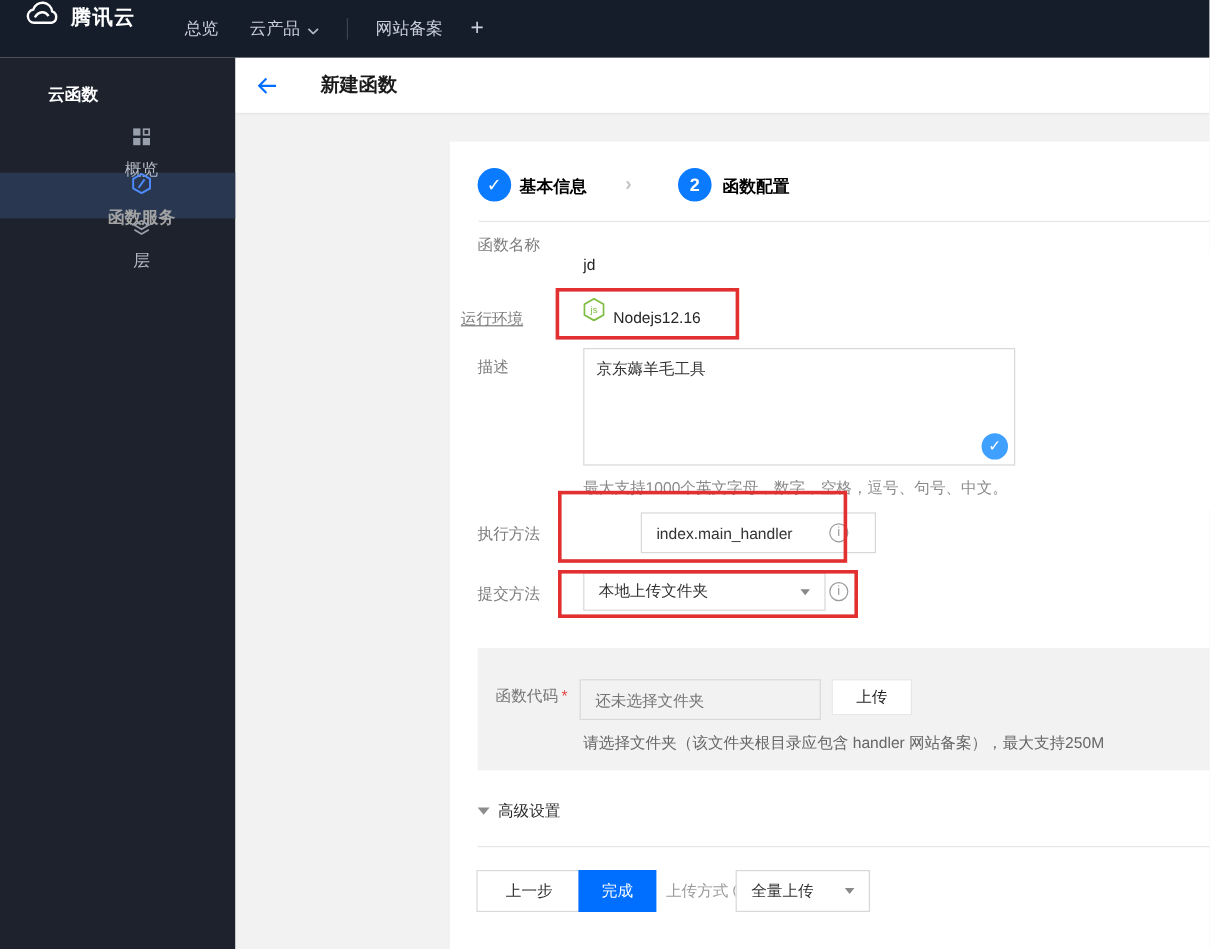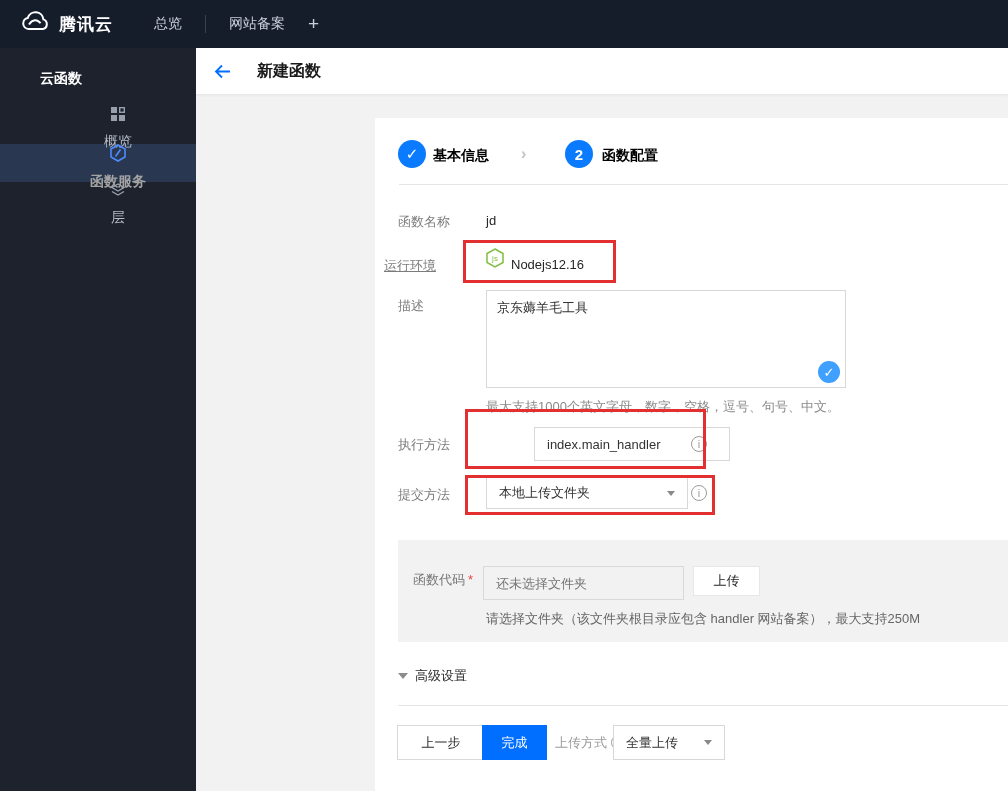--- a/index.html
+++ b/index.html
@@ -5,21 +5,21 @@
   * { margin:0; padding:0; box-sizing:border-box; }
   html,body { width:1008px; height:791px; overflow:hidden; }
   body {
     position:relative;
     font-family:"Liberation Sans","DejaVu Sans",sans-serif;
     background:#f2f2f2;
   }
   
   .navbar {
     position:absolute; top:0; left:0; right:0; height:48px;
-    background:#151c2a; display:flex; align-items:center; z-index:10;
+    background:#151c2a; display:flex; align-items:flex-start; z-index:10;
   }
   .brand { display:flex; align-items:center; gap:9px; padding-left:18px; }
   .brand-name { color:#fff; font-size:17px; font-weight:bold; letter-spacing:1px; }
   .nav-links { display:flex; align-items:center; margin-left:28px; }
   .nav-item {
     color:#c9cfda; font-size:14px; padding:0 13px; height:48px;
     display:flex; align-items:center; gap:6px; cursor:pointer;
   }
   .nav-item.plus { font-size:19px; color:#c9cfda; padding:0 10px; }
   .nav-divider { width:1px; height:18px; background:#39424f; margin:0 10px; }
@@ -36,21 +36,21 @@
   .menu-item.active { background:#293850; color:#a3a3a3;font-weight:bold; }
   .menu-icon { width:18px; height:18px; display:flex; align-items:center; justify-content:center; }
   
   .main-header {
     position:absolute; top:48px; left:196px; right:0; height:47px;
     background:#fff; border-bottom:1px solid #e9e9e9;
     box-shadow:0 1px 2px rgba(0,0,0,.04);
     display:flex; align-items:center; z-index:8;
   }
   .back-btn { margin-left:18px; cursor:pointer; display:flex; align-items:center; }
-  .page-title { margin-left:26px; font-size:16px; font-weight:bold; color:#1a1a1a; }
+  .page-title { margin-left:36px; font-size:16px; font-weight:bold; color:#1a1a1a; }
   .panel {
     position:absolute; left:375px; top:118px; right:0; bottom:0;
     background:#fff; z-index:5;
   }
   .hr { position:absolute; left:24px; right:0; height:1px; background:#e5e5e5; }
   
   .step-circle {
     position:absolute; width:28px; height:28px; border-radius:50%;
     background:#0a7bff; color:#fff; font-size:15px; font-weight:bold;
     display:flex; align-items:center; justify-content:center;
@@ -134,20 +134,28 @@
       <svg width="32" height="24" viewBox="0 0 32 24">
         <path d="M25 19 H10.5 a5.6 5.6 0 0 1 -.7-11.1 A8 8 0 0 1 25.4 9.4 5 5 0 0 1 25 19 Z" fill="none" stroke="#ffffff" stroke-width="2"></path>
         <path d="M11 14.5 c3.5-5.5 8.5-5.5 11.5-1.2" fill="none" stroke="#ffffff" stroke-width="2"></path>
       </svg>
     </span>
     <span class="brand-name">腾讯云</span>
   </div>
   <div class="nav-links">
     <div class="nav-item">
       <span>总览</span>
+    </div>
+    <div class="nav-item">
+      <span>云产品</span>
+      <span>
+        <svg width="10" height="6" viewBox="0 0 10 6">
+            <polyline points="1,1 5,5 9,1" fill="none" stroke="#aeb6c2" stroke-width="1.5"></polyline>
+          </svg>
+      </span>
     </div>
     <div class="nav-divider"></div>
     <div class="nav-item">
       <span>网站备案</span>
     </div>
     <div class="nav-item plus">+</div>
   </div>
 </div>
 
 <div class="sidebar">
@@ -198,21 +206,21 @@
     <span>✓</span>
   </div>
   <div class="step-label" style="left:58px; top:29px;">基本信息</div>
   <div class="step-sep" style="left:146px; top:27px;">›</div>
   <div class="step-circle" style="left:190px; top:22px;">
     <span>2</span>
   </div>
   <div class="step-label" style="left:227px; top:29px;">函数配置</div>
   <div class="hr" style="top:66px;"></div>
 
-  <div class="lbl" style="left:23px; top:95px;text-align:center;">函数名称</div>
+  <div class="lbl" style="left:23px; top:77px;text-align:center;">函数名称</div>
   <div class="val" style="left:111px; top:95px;">jd</div>
 
   <div class="lbl" style="left:9px; top:139px;text-decoration:underline;">运行环境</div>
   <span style="position:absolute; left:111px; top:130px;">
     <svg width="18" height="20" viewBox="0 0 18 20">
       <polygon points="9,1 17,5.5 17,14.5 9,19 1,14.5 1,5.5" fill="none" stroke="#7fbe42" stroke-width="1.5"></polygon>
       <text x="9" y="13.2" font-size="8" fill="#7fbe42" text-anchor="middle">js</text>
     </svg>
   </span>
   <div class="val" style="left:136px; top:139px;">Nodejs12.16</div>

